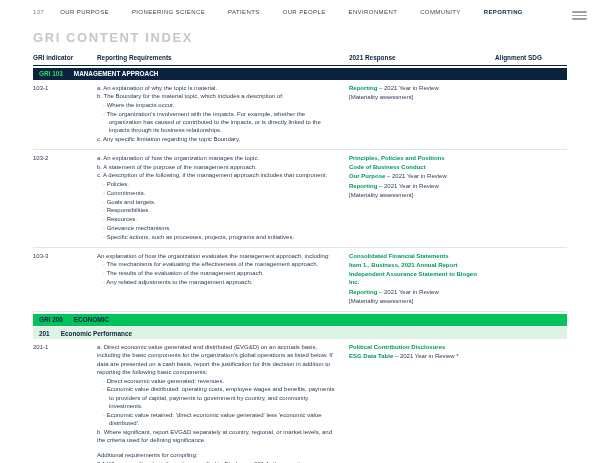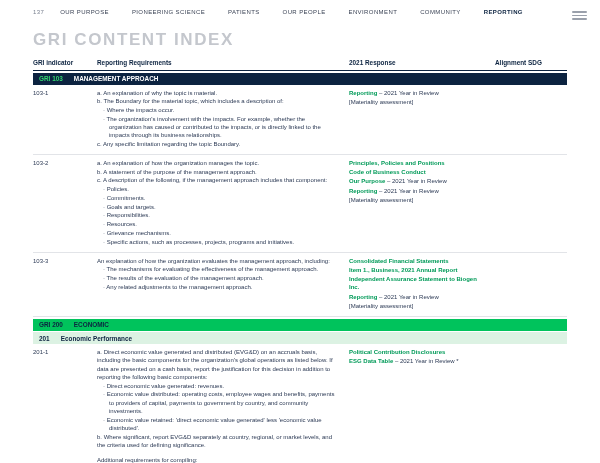--- a/index.html
+++ b/index.html
@@ -28,21 +28,21 @@
   .nav-item { cursor:pointer; color:#3c4456; white-space:nowrap; }
   .nav-item.active { font-weight:bold; color:#0c2340; }
   .hamburger {
     position:absolute; right:13px; top:9px;
     width:15px; cursor:pointer;
   }
   .hamburger span { display:block; height:1.6px; background:#9aa0ab; margin:2.1px 0; border-radius:1px; }
 
   
   .title {
-    font-size:17px; font-weight:bold; letter-spacing:1.6px;
+    font-size:13px; font-weight:bold; letter-spacing:1.6px;
     color:#c4c7cd; text-transform:uppercase;
     margin:13px 0 9px 0;
   }
 
   
   .grid-cols { display:grid; grid-template-columns:64px 252px 146px 72px; }
   .thead {
     font-size:6.4px; font-weight:bold; color:#0c2340;
     padding-bottom:4px; border-bottom:1px solid #0c2340;
   }

